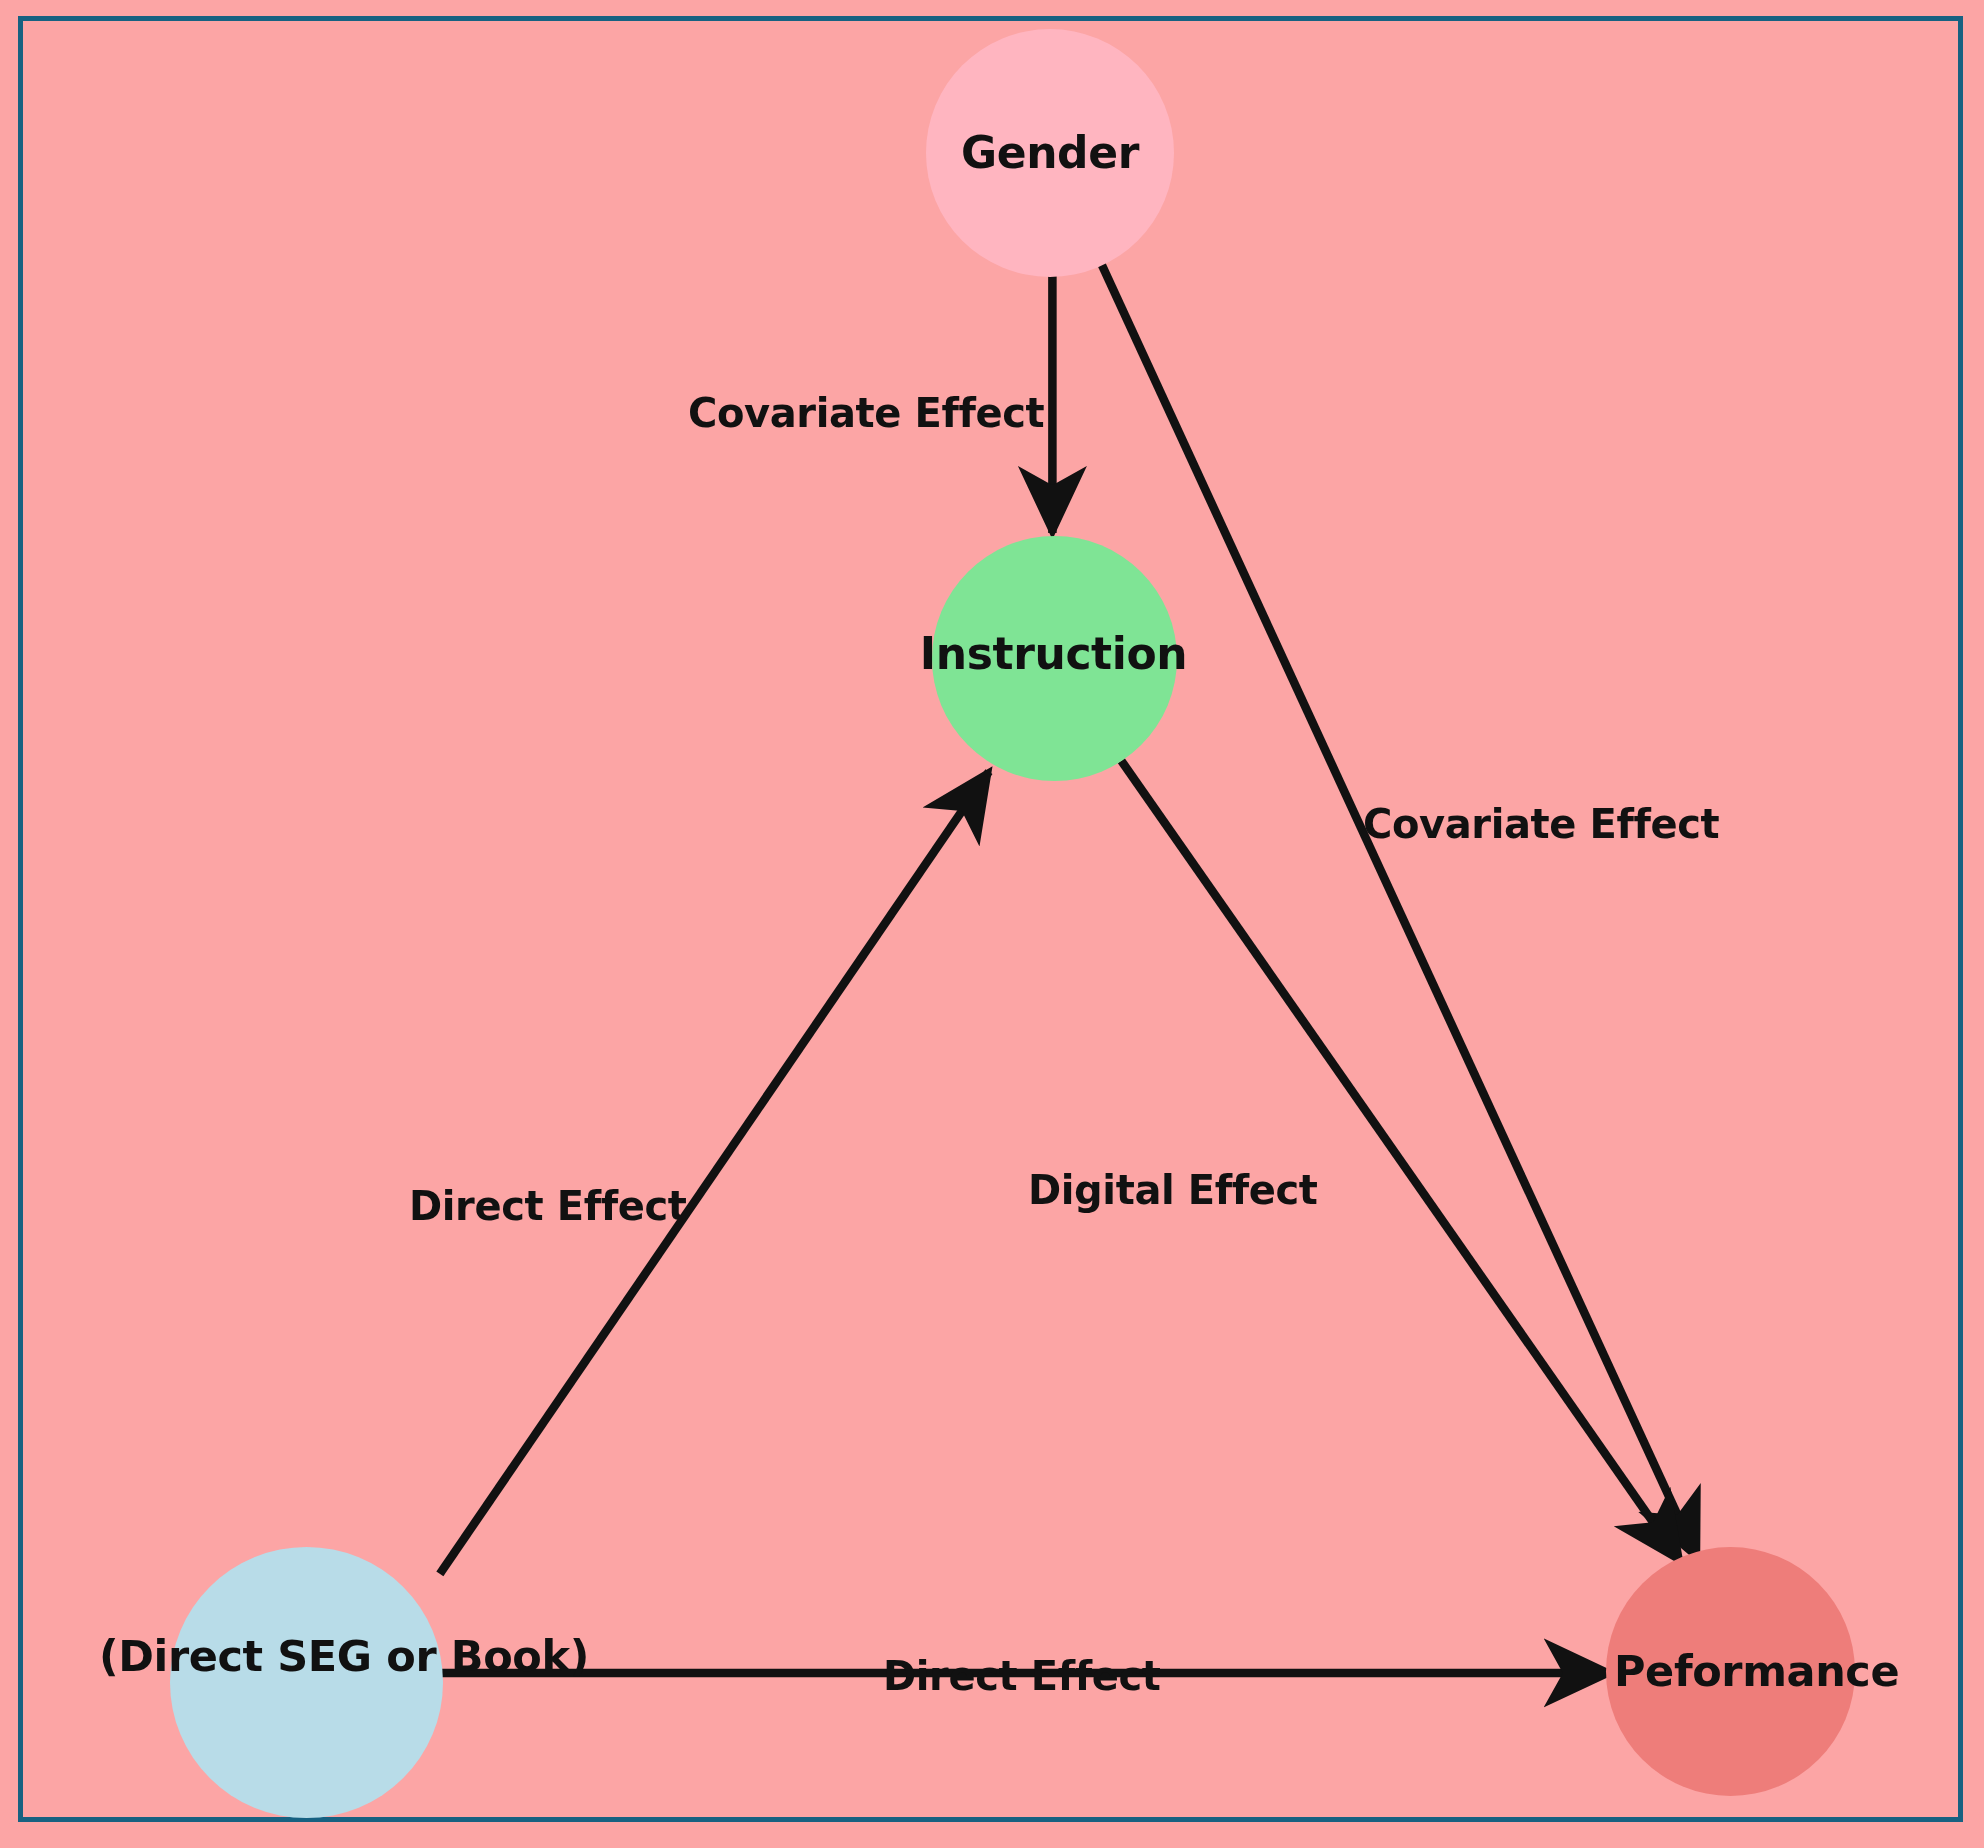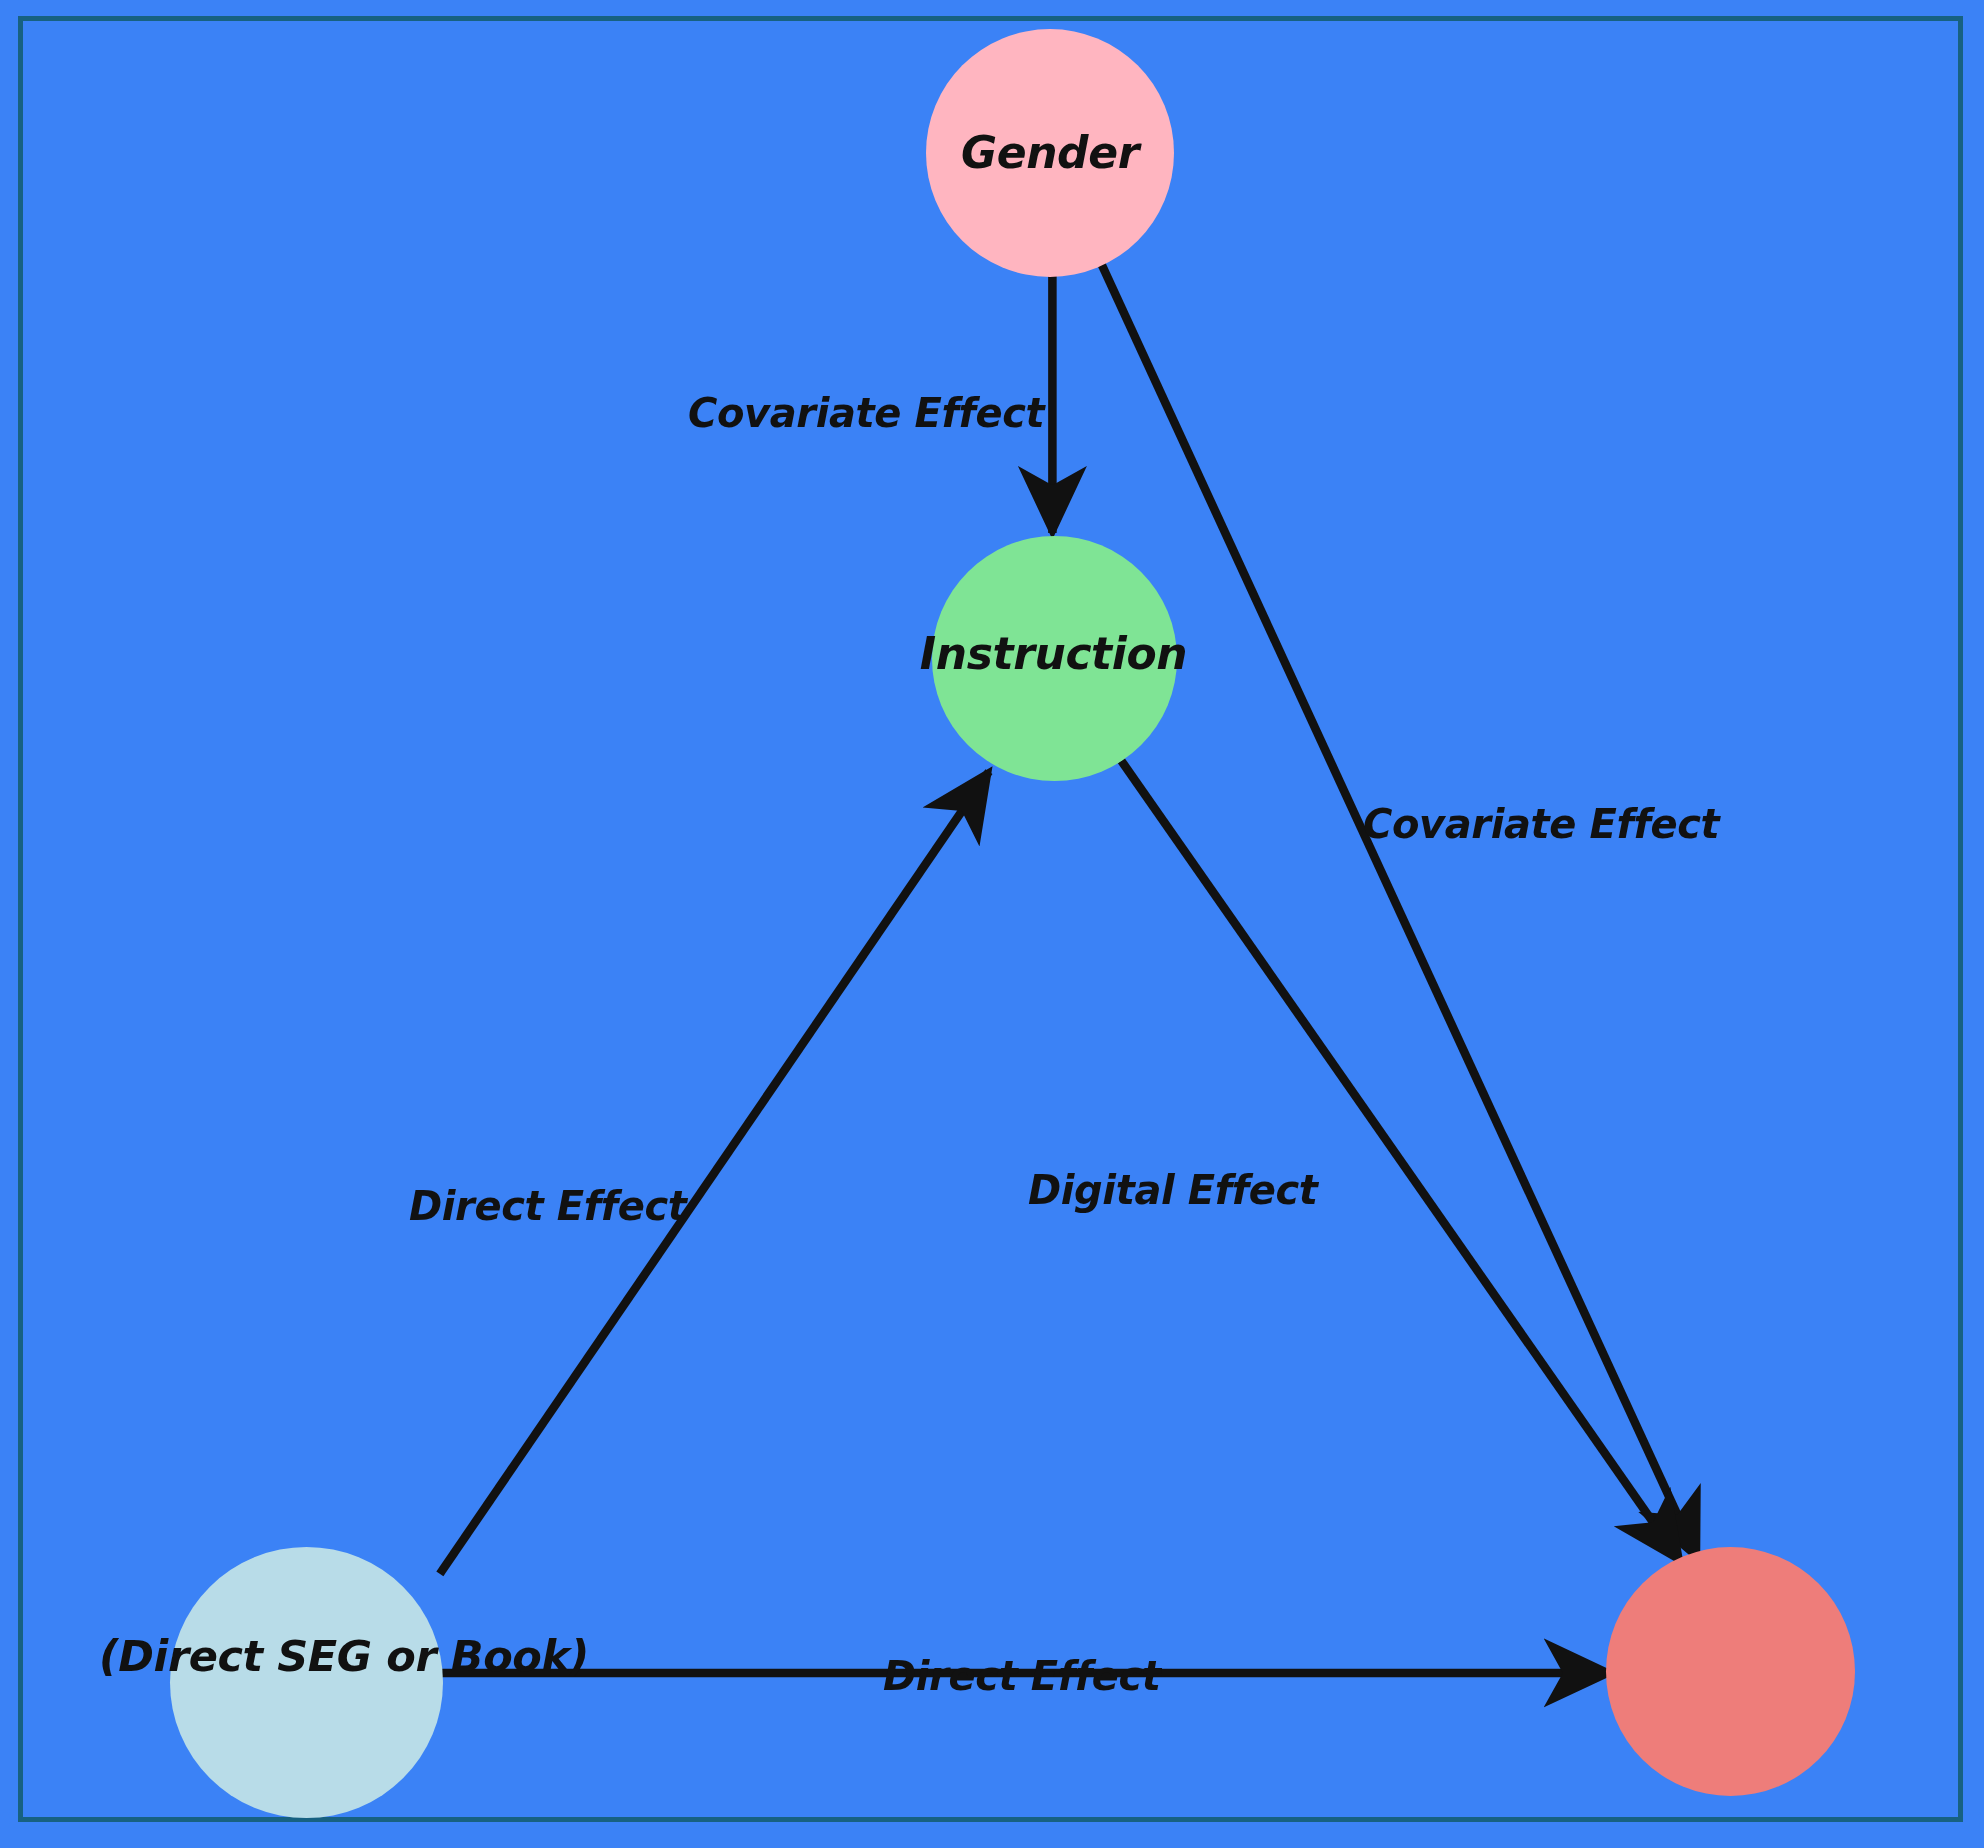--- a/index.html
+++ b/index.html
@@ -7,23 +7,22 @@
     padding: 0;
     background: #ffffff;
   }
   body {
     font-family: "DejaVu Sans", sans-serif;
   }
   #canvas {
     position: relative;
     width: 1984px;
     height: 1849px;
-    background: #3b82f6;
+    background: #fca5a5;
     overflow: hidden;
-    font-style: italic;
   }
   #frame {
     position: absolute;
     left: 18px;
     top: 15.5px;
     width: 1945px;
     height: 1806px;
     border: 5.4px solid #176181;
     box-sizing: border-box;
     background: transparent;
@@ -104,20 +103,21 @@
 
   <div class="node" id="node-instruction"></div>
   <div class="node" id="node-performance"></div>
   <div class="node" id="node-gender"></div>
   <div class="node" id="node-motivation"></div>
 
   <div class="node-label" id="label-gender">Gender</div>
 
   <div class="node-label" id="label-motivation">Instruction</div>
 
+  <div class="node-label" id="label-performance">Peformance</div>
 
   <div class="node-label" id="label-instruction">
     <div>(Direct SEG or Book)</div>
   </div>
 
   <div class="edge-label" id="elabel-covariate-gm">Covariate Effect</div>
 
   <div class="edge-label" id="elabel-covariate-gp">Covariate Effect</div>
 
   <div class="edge-label" id="elabel-direct-im">Direct Effect</div>

